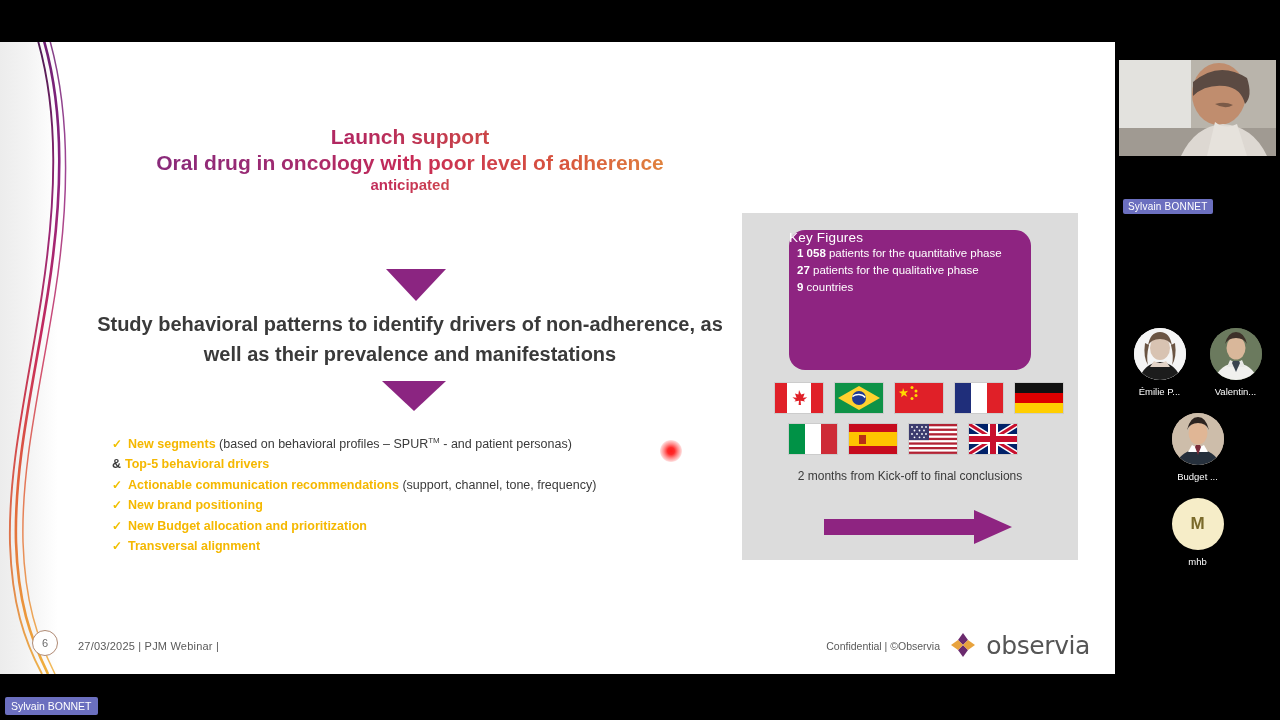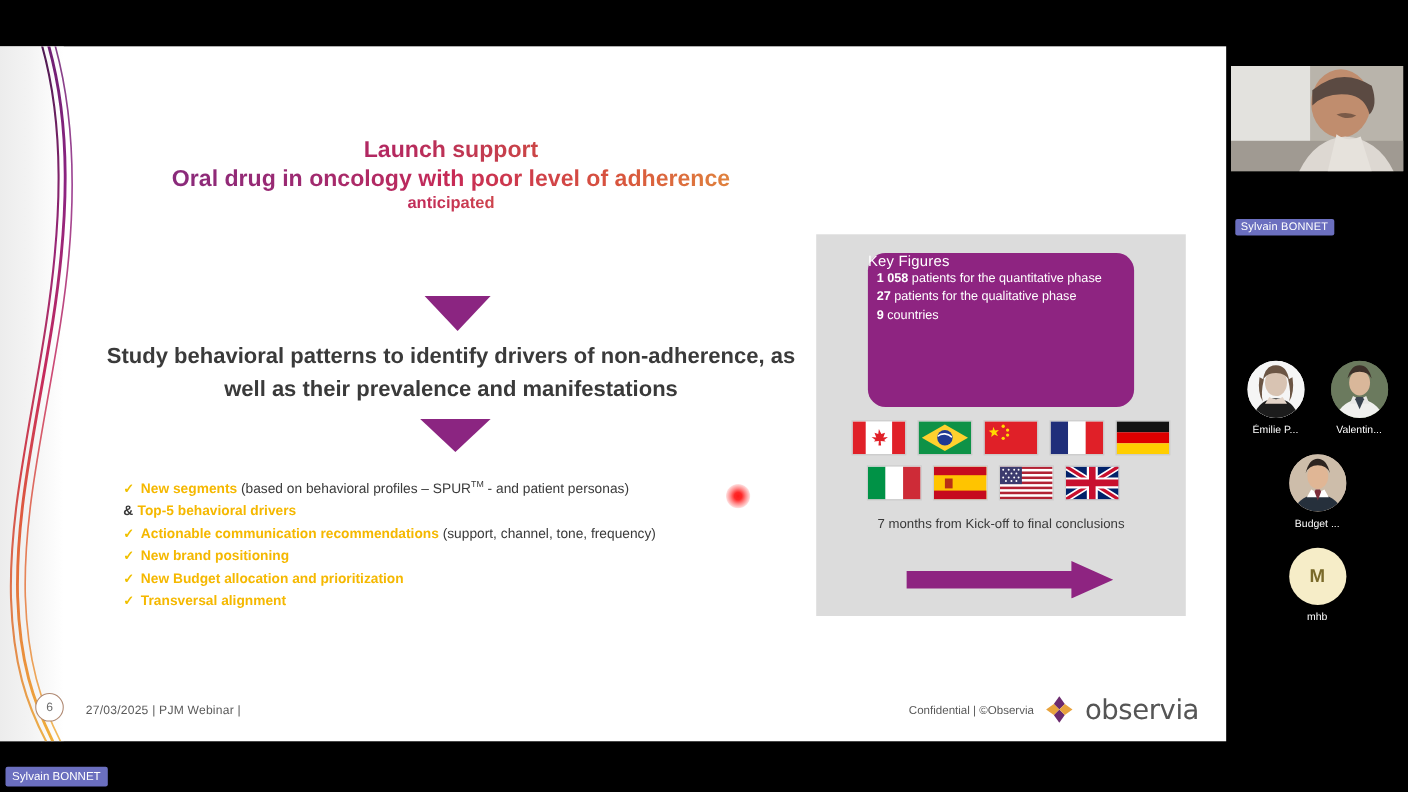--- a/index.html
+++ b/index.html
@@ -5,21 +5,21 @@
   * { margin:0; padding:0; box-sizing:border-box; }
   html,body{ background:#000; }
   body{
     width:1280px; height:720px; position:relative; overflow:hidden;
     font-family:"Liberation Sans", sans-serif;
   }
 
   
   #share-region{
     position:absolute; left:0; top:42px; width:1115px; height:632px;
-    background:#404040; overflow:hidden;
+    background:#ef4444; overflow:hidden;
   }
   #slide{
     position:absolute; inset:0; background:#fff; overflow:hidden;
   }
   .slide-left-gradient{
     position:absolute; left:0; top:0; width:58px; height:100%;
     background:linear-gradient(to right,#ececec 0%,#f3f3f3 45%,#ffffff 100%);
     z-index:0;
   }
   #deco-curves{ position:absolute; left:0; top:0; width:130px; height:632px; z-index:1; }
@@ -300,21 +300,21 @@
           <svg width="48" height="30" viewBox="0 0 48 30">
               <rect width="48" height="30" fill="#012169"></rect>
               <path d="M0,0 L48,30 M48,0 L0,30" stroke="#fff" stroke-width="6"></path>
               <path d="M0,0 L48,30 M48,0 L0,30" stroke="#C8102E" stroke-width="3"></path>
               <path d="M24,0 V30 M0,15 H48" stroke="#fff" stroke-width="10"></path>
               <path d="M24,0 V30 M0,15 H48" stroke="#C8102E" stroke-width="6"></path>
             </svg>
         </span>
       </div>
 
-      <div id="kf-caption">7 months from Kick-off to final conclusions</div>
+      <div id="kf-caption">2 months from Kick-off to final conclusions</div>
 
       <svg id="kf-arrow" width="188" height="34" viewBox="0 0 188 34">
         <path d="M0,9 L150,9 L150,0 L188,17 L150,34 L150,25 L0,25 Z" fill="#8e2481"></path>
       </svg>
     </div>
 
     <div class="footer">
       <div id="page-badge">6</div>
       <div id="footer-meta">27/03/2025   | PJM Webinar |</div>
       <div id="footer-conf">Confidential | ©Observia</div>

